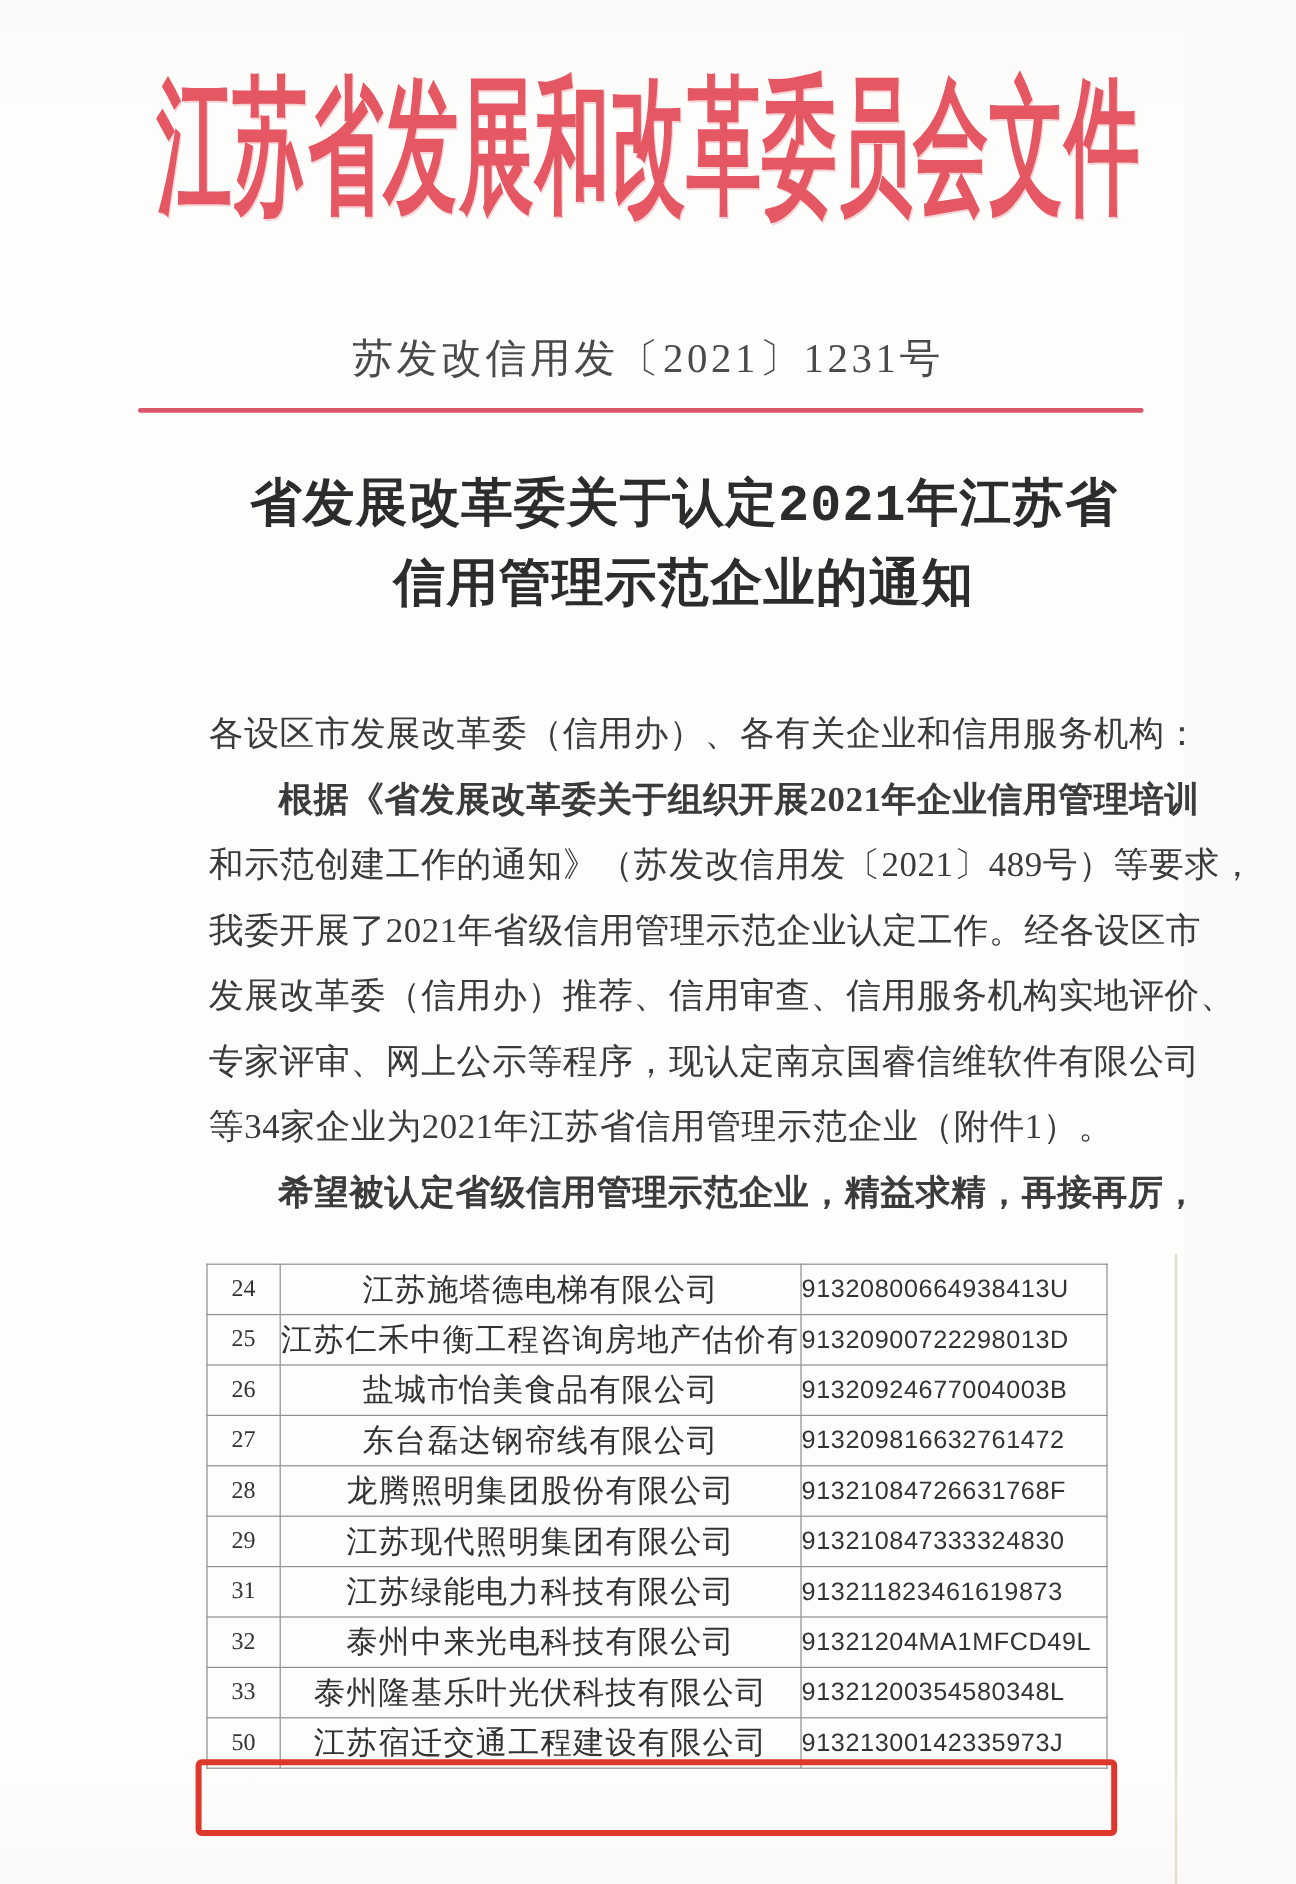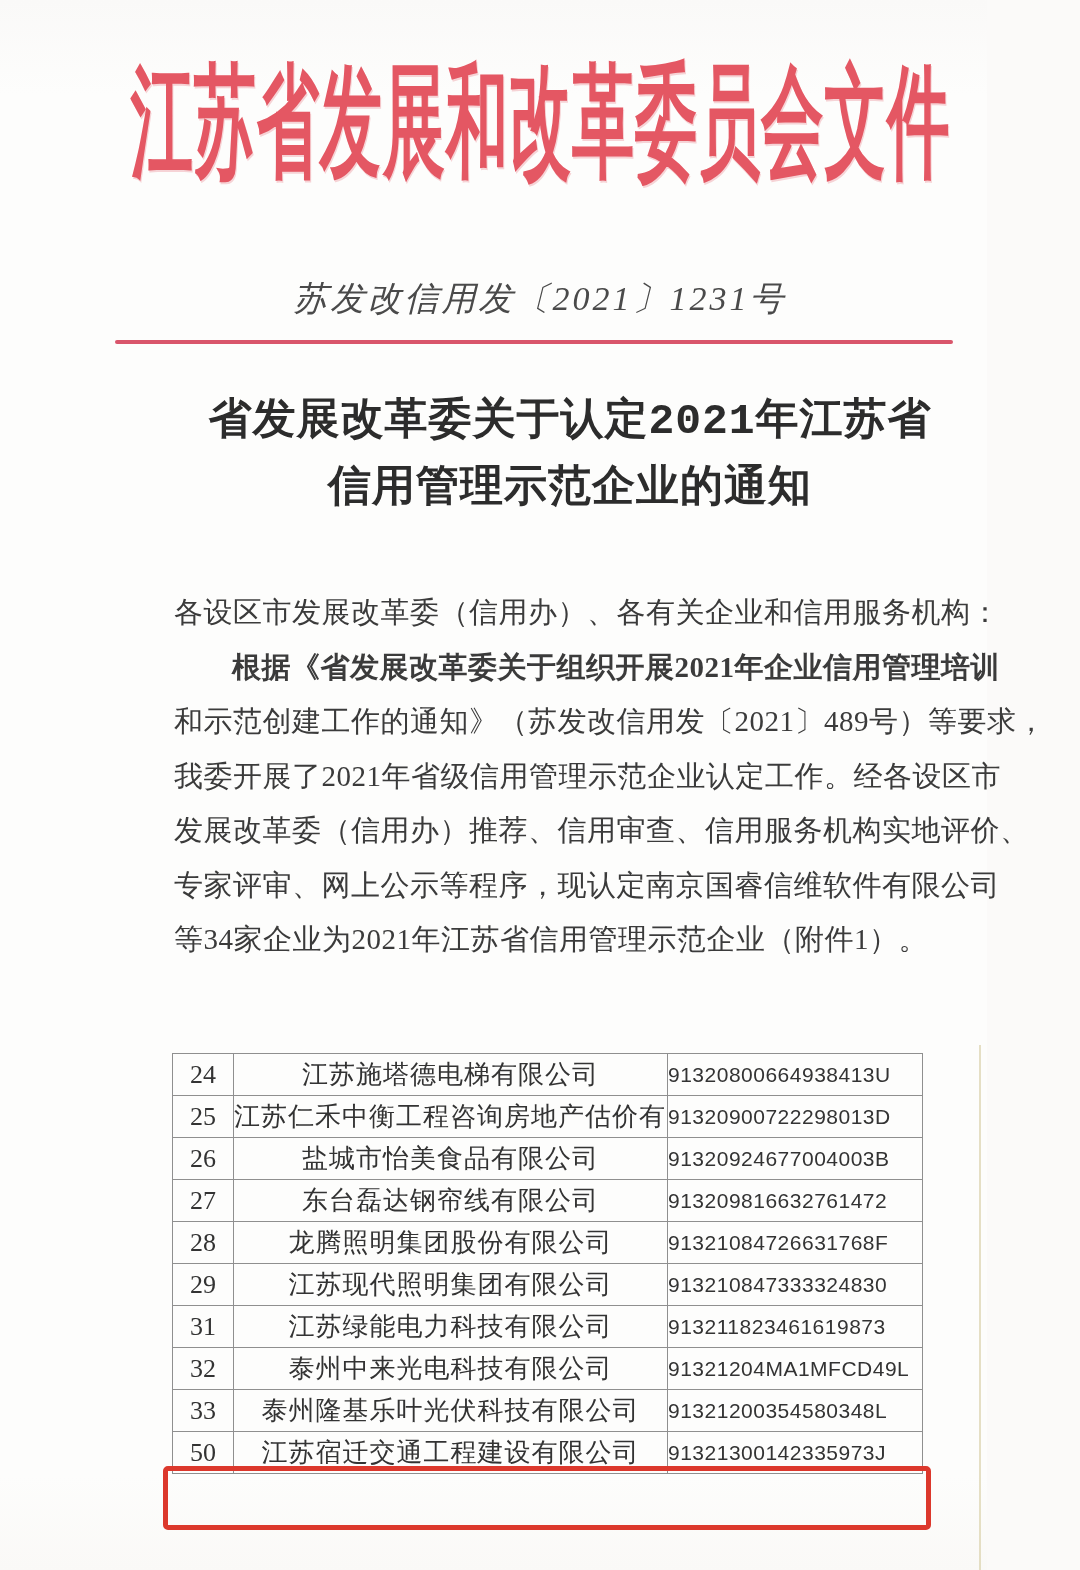--- a/index.html
+++ b/index.html
@@ -30,21 +30,20 @@
     transform-origin: center center;
     text-shadow: 1px 1px 0 rgba(228,87,99,0.25);
   }
   
   .doc-number {
     position: absolute; top: 276px; left: 0; width: 1080px;
     text-align: center;
     font-size: 34px;
     color: #4a4a4a;
     letter-spacing: 3px;
-    font-style: italic;
   }
   
   .red-divider {
     position: absolute; top: 340px; left: 115px; width: 838px; height: 4px;
     background: #d9566b;
     border-radius: 2px;
   }
   
   .doc-title {
     position: absolute; top: 388px; left: 180px; width: 780px;
@@ -82,21 +81,21 @@
     height: 42px;
     padding: 0;
     box-sizing: border-box;
     color: #333;
     overflow: hidden;
     white-space: nowrap;
   }
   td.cell-no {
     width: 61px;
     text-align: center;
-    font-size: 26px;
+    font-size: 20px;
   }
   td.cell-company {
     width: 434px;
     text-align: center;
     padding-left: 22px;
     font-size: 26px;
     letter-spacing: 1px;
   }
   td.cell-code {
     width: 255px;
@@ -144,20 +143,21 @@
   </div>
 
   <div class="body-text">
       <div class="body-line">各设区市发展改革委（信用办）、各有关企业和信用服务机构：</div>
       <div class="body-line indent">根据《省发展改革委关于组织开展2021年企业信用管理培训</div>
       <div class="body-line">和示范创建工作的通知》（苏发改信用发〔2021〕489号）等要求，</div>
       <div class="body-line">我委开展了2021年省级信用管理示范企业认定工作。经各设区市</div>
       <div class="body-line">发展改革委（信用办）推荐、信用审查、信用服务机构实地评价、</div>
       <div class="body-line">专家评审、网上公示等程序，现认定南京国睿信维软件有限公司</div>
       <div class="body-line">等34家企业为2021年江苏省信用管理示范企业（附件1）。</div>
+      <div class="body-line indent">希望被认定省级信用管理示范企业，精益求精，再接再厉，</div>
     </div>
 
   <div class="table-wrap">
     <table class="company-table">
       <tbody>
           <tr>
             <td class="cell-no">24</td>
             <td class="cell-company">江苏施塔德电梯有限公司</td>
             <td class="cell-code">91320800664938413U</td>
           </tr>

